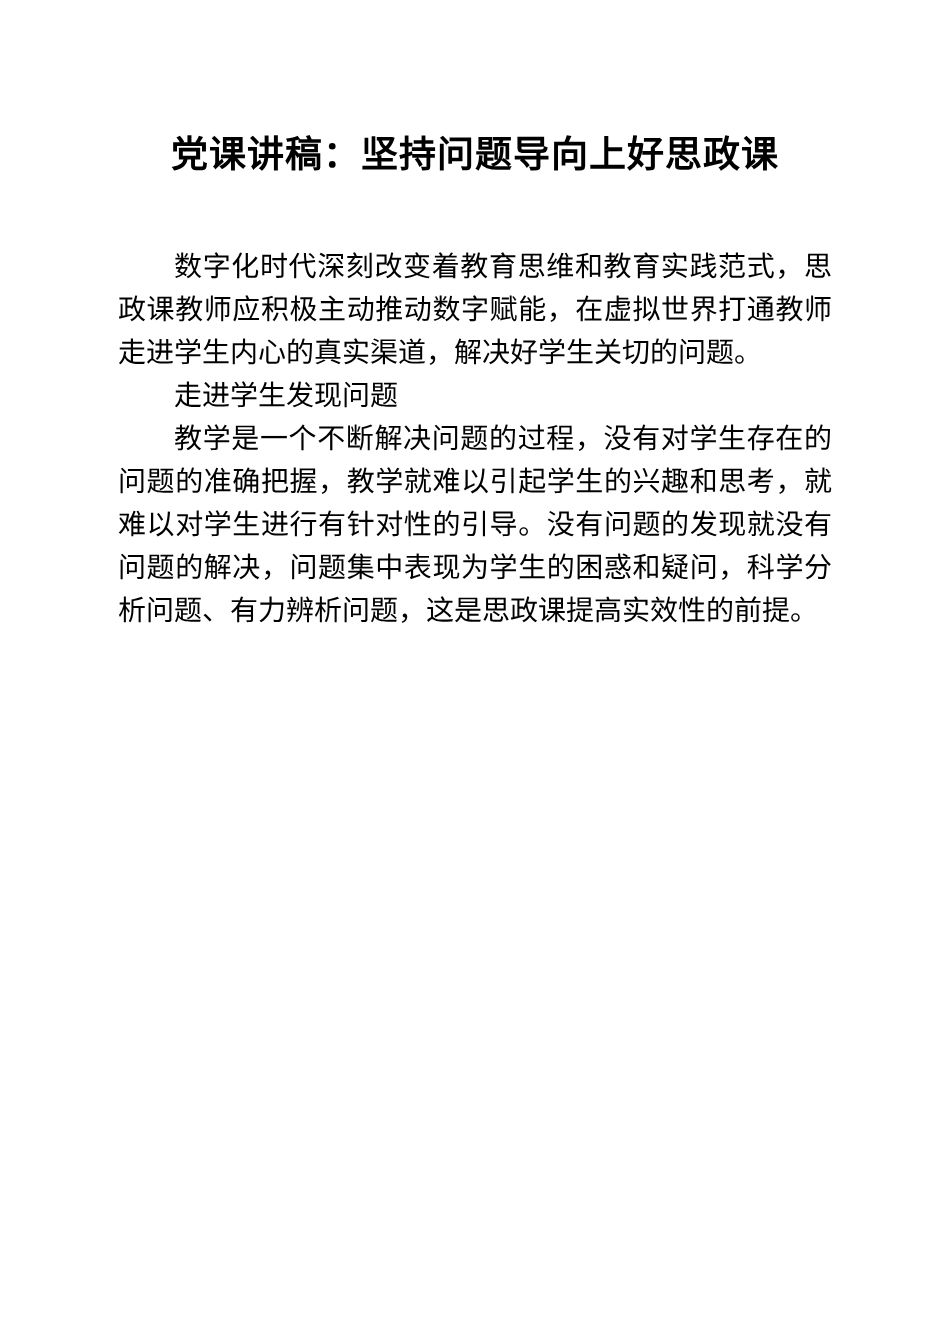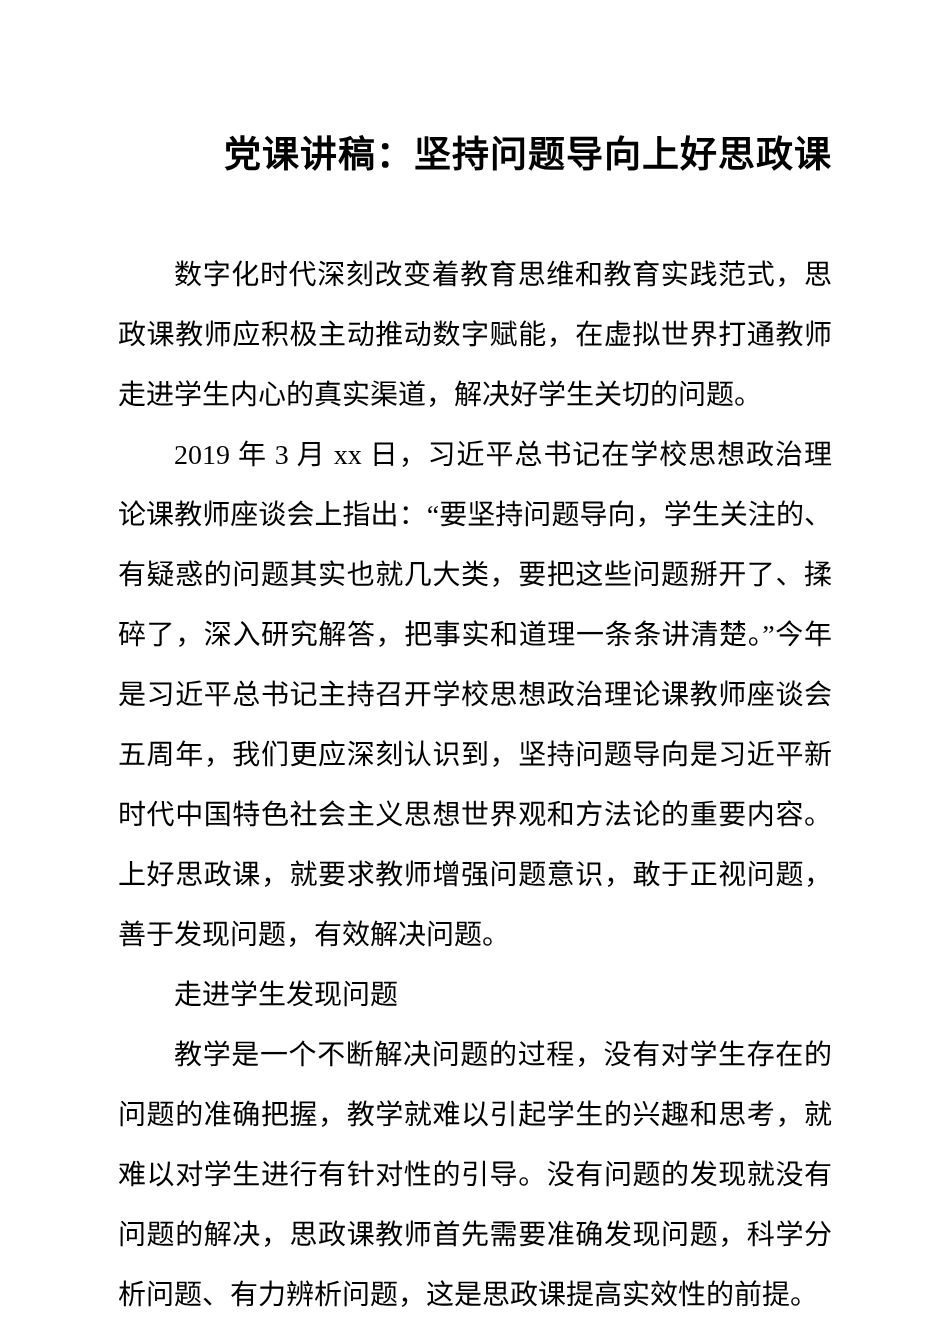--- a/index.html
+++ b/index.html
@@ -14,48 +14,47 @@
     margin: 0 auto;
     background: #ffffff;
     box-sizing: border-box;
     padding: 0 118px;
     overflow: hidden;
     color: #000000;
   }
   .doc-title {
     margin: 128px 0 0 0;
     padding: 0;
-    text-align: right;
+    text-align: center;
     font-family: "Liberation Serif", "DejaVu Serif", serif;
     font-weight: bold;
     font-size: 37px;
     line-height: 54px;
     letter-spacing: 1px;
     color: #000000;
   }
   .doc-body {
     margin-top: 63px;
   }
   .doc-body p {
     margin: 0;
     padding: 0;
     font-family: "Liberation Serif", "DejaVu Serif", serif;
     font-size: 28px;
-    line-height: 60px;
+    line-height: 43px;
     text-align: justify;
     text-indent: 2em;
     color: #000000;
     word-break: break-all;
   }
 </style>
 </head>
 <body>
 
 <div class="page">
   <h1 class="doc-title">党课讲稿：坚持问题导向上好思政课</h1>
 
   <div class="doc-body">
     <p>数字化时代深刻改变着教育思维和教育实践范式，思政课教师应积极主动推动数字赋能，在虚拟世界打通教师走进学生内心的真实渠道，解决好学生关切的问题。</p>
-    <p>2019 年 3 月 xx 日，习近平总书记在学校思想政治理论课教师座谈会上指出：“要坚持问题导向，学生关注的、有疑惑的问题其实也就几大类，要把这些问题掰开了、揉碎了，深入研究解答，把事实和道理一条条讲清楚。”今年是习近平总书记主持召开学校思想政治理论课教师座谈会五周年，我们更应深刻认识到，坚持问题导向是习近平新时代中国特色社会主义思想世界观和方法论的重要内容。上好思政课，就要求教师增强问题意识，敢于正视问题，善于发现问题，有效解决问题。</p>
     <p>走进学生发现问题</p>
-    <p>教学是一个不断解决问题的过程，没有对学生存在的问题的准确把握，教学就难以引起学生的兴趣和思考，就难以对学生进行有针对性的引导。没有问题的发现就没有问题的解决，思政课教师首先需要准确发现问题，科学分析问题、有力辨析问题，这是思政课提高实效性的前提。</p>
+    <p>教学是一个不断解决问题的过程，没有对学生存在的问题的准确把握，教学就难以引起学生的兴趣和思考，就难以对学生进行有针对性的引导。没有问题的发现就没有问题的解决，问题集中表现为学生的困惑和疑问，科学分析问题、有力辨析问题，这是思政课提高实效性的前提。</p>
   </div>
 </div>
 
 </body></html>

